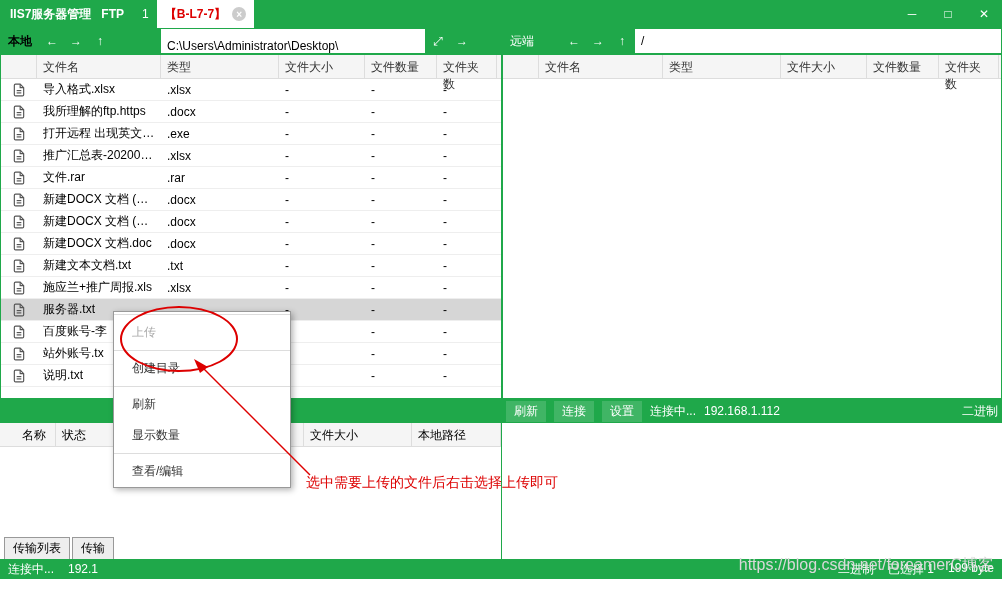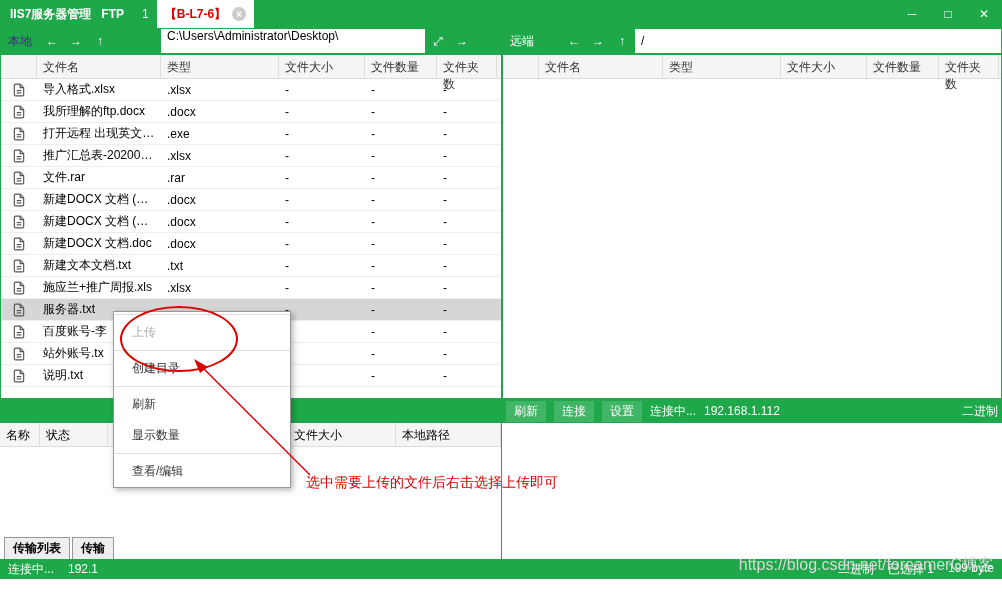--- a/index.html
+++ b/index.html
@@ -9,23 +9,23 @@
 .titlebar .app-title { padding: 0 10px; font-weight: bold; }
 .tab { height: 28px; display: flex; align-items: center; padding: 0 8px; background: #1fa84a; color: #fff; }
 .tab.active { background: #fff; color: #d00; font-weight: bold; }
 .close-tab { margin-left: 6px; width: 14px; height: 14px; border-radius: 50%; background: #ccc; color: #fff; display: flex; align-items: center; justify-content: center; font-size: 10px; cursor: pointer; }
 .win-controls { margin-left: auto; display: flex; }
 .win-btn { width: 36px; height: 28px; display: flex; align-items: center; justify-content: center; color: #fff; cursor: pointer; }
 
 .toolbar-row { height: 26px; display: flex; }
 .toolbar { background: #1fa84a; display: flex; align-items: center; }
 .toolbar.local { width: 160px; }
-.toolbar-label { color: #4c1d95; padding: 0 8px; }
+.toolbar-label { color: #000000; padding: 0 8px; font-weight: bold; }
 .nav-btn { width: 24px; height: 26px; display: flex; align-items: center; justify-content: center; color: #fff; cursor: pointer; }
-.path-bar { flex: 0 0 266px; border: 1px solid #1fa84a; display: flex; align-items: flex-start; padding: 0 6px; background: #fff; }
+.path-bar { flex: 0 0 266px; border: 1px solid #1fa84a; display: flex; align-items: flex-end; padding: 0 6px; background: #fff; }
 .path-actions { width: 76px; background: #1fa84a; display: flex; }
 .remote-side { display: flex; flex: 1; background: #1fa84a; }
 .remote-label { width: 60px; color: #fff; padding: 0 8px; display: flex; align-items: center; }
 .remote-path { flex: 1; background: #fff; margin: 1px; display: flex; align-items: center; padding: 0 6px; }
 
 .panels { display: flex; height: 345px; }
 .panel { border: 1px solid #1fa84a; overflow: hidden; }
 .panel.local-panel { width: 502px; }
 .panel.remote-panel { flex: 1; }
 
@@ -43,24 +43,24 @@
 .row .cell { padding: 0 6px; overflow: hidden; white-space: nowrap; text-overflow: ellipsis; }
 .file-icon { width: 36px; display: flex; justify-content: center; }
 .file-icon svg { width: 14px; height: 14px; }
 
 .mid-bar { height: 24px; background: #1fa84a; display: flex; align-items: center; color: #fff; padding: 0 4px; gap: 8px; font-size: 12px; }
 .mid-bar .btn { background: rgba(255,255,255,0.15); padding: 2px 8px; cursor: pointer; }
 
 .transfer-section { display: flex; height: 136px; }
 .transfer-left { width: 502px; border-right: 1px solid #1fa84a; display: flex; flex-direction: column; }
 .transfer-right { flex: 1; }
-.transfer-header { height: 24px; background: #f5f5f5; border-bottom: 1px solid #ddd; display: flex; }
+.transfer-header { height: 24px; background: #f5f5f5; border-bottom: 1px solid #ddd; display: flex; padding-left: 16px; }
 .transfer-header .col { border-right: 1px solid #ddd; padding: 4px 6px; }
 .transfer-body { flex: 1; }
-.transfer-tabs { height: 22px; display: flex; gap: 2px; padding: 0 4px; align-items: flex-end; font-weight: bold; }
+.transfer-tabs { height: 22px; display: flex; gap: 2px; padding: 0 4px; align-items: flex-end; }
 .transfer-tab { border: 1px solid #999; border-bottom: none; padding: 2px 8px; background: #eee; }
 
 .status-bar { height: 20px; background: #1fa84a; color: #fff; display: flex; align-items: center; padding: 0 8px; gap: 14px; }
 .status-bar .right { margin-left: auto; display: flex; gap: 14px; }
 
 .context-menu { position: absolute; left: 113px; top: 311px; width: 178px; background: #fff; border: 1px solid #999; box-shadow: 2px 2px 6px rgba(0,0,0,0.3); z-index: 100; }
 .context-menu .mi { padding: 7px 18px; cursor: pointer; color: #333; }
 .context-menu .mi.disabled { color: #aaa; }
 .context-menu .sep { height: 1px; background: #ddd; margin: 2px 0; }
 
@@ -72,21 +72,21 @@
 </head>
 <body>
 
 <div class="titlebar">
   <span class="app-title">IIS7服务器管理</span>
   <span class="app-title" style="padding-left:0">FTP</span>
   <div class="tab">
       <span>1</span>
     </div>
   <div class="tab active">
-    <span>【B-L7-6】</span>
+    <span>【B-L7-7】</span>
     <span class="close-tab">×</span>
   </div>
   <div class="win-controls">
     <div class="win-btn">─</div>
     <div class="win-btn">□</div>
     <div class="win-btn">✕</div>
   </div>
 </div>
 
 <div class="toolbar-row">
@@ -142,21 +142,21 @@
         </div>
         <div class="row">
           <div class="cell file-icon">
             <svg viewBox="0 0 24 24" fill="none" stroke="#555" stroke-width="2">
               <path d="M14 2H6a2 2 0 0 0-2 2v16a2 2 0 0 0 2 2h12a2 2 0 0 0 2-2V8z"></path>
               <polyline points="14 2 14 8 20 8"></polyline>
               <line x1="8" y1="13" x2="16" y2="13"></line>
               <line x1="8" y1="17" x2="16" y2="17"></line>
             </svg>
           </div>
-          <div class="cell col-name">我所理解的ftp.docx</div>
+          <div class="cell col-name">我所理解的ftp.https</div>
           <div class="cell col-type">.docx</div>
           <div class="cell col-size">-</div>
           <div class="cell col-count">-</div>
           <div class="cell col-sub">-</div>
         </div>
         <div class="row">
           <div class="cell file-icon">
             <svg viewBox="0 0 24 24" fill="none" stroke="#555" stroke-width="2">
               <path d="M14 2H6a2 2 0 0 0-2 2v16a2 2 0 0 0 2 2h12a2 2 0 0 0 2-2V8z"></path>
               <polyline points="14 2 14 8 20 8"></polyline>

